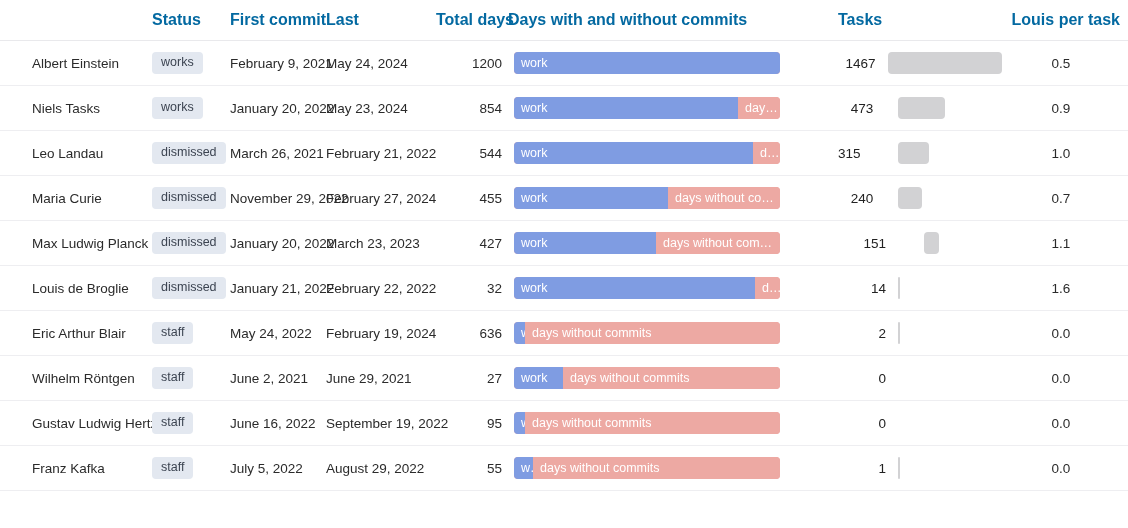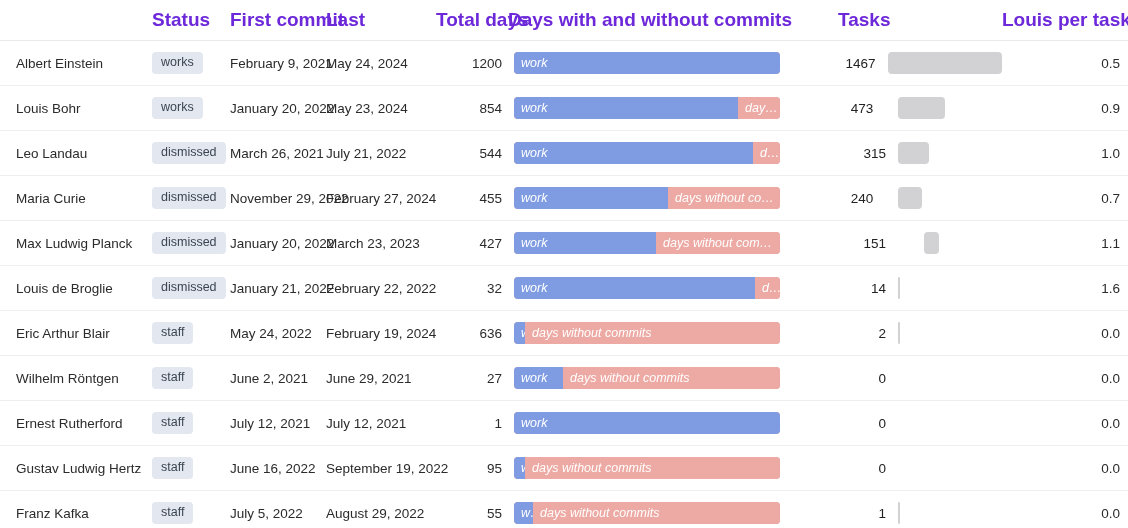--- a/index.html
+++ b/index.html
@@ -20,43 +20,43 @@
   col.c-first{width:96px;}
   col.c-last{width:110px;}
   col.c-total{width:72px;}
   col.c-commits{width:330px;}
   col.c-tasks{width:164px;}
   col.c-dpt{width:126px;}
 
   thead th{
     height:40px;
     font-weight:bold;
-    font-size:19px;
-    color:#6d28d9;
+    font-size:16px;
+    color:#0369a1;
     white-space:nowrap;
     border-bottom:1px solid #e9e9ec;
     padding-bottom:2px;
   }
   th.al{text-align:left;}
   th.ar{text-align:right;}
   th.pad-l{padding-left:8px;}
   th.pad-r{padding-right:8px;}
 
   tbody tr{height:44px;}
   tbody td{
     border-bottom:1px solid #eeeef1;
     height:44px;
     white-space:nowrap;
   }
-  td.name{padding-left:16px;color:#2b2b2b;}
+  td.name{padding-left:32px;color:#2b2b2b;}
   td.status{text-align:left;}
   td.first{color:#2b2b2b;}
   td.last{color:#2b2b2b;}
   td.total{text-align:right;padding-right:6px;color:#2b2b2b;}
-  td.dpt{text-align:right;padding-right:8px;color:#2b2b2b;}
+  td.dpt{text-align:center;padding-right:8px;color:#2b2b2b;}
 
   .badge{
     display:inline-block;
     background:#e3e8f0;
     color:#3c4451;
     border-radius:4px;
     padding:3px 9px 4px 9px;
     font-size:12.5px;
     line-height:15px;
   }
@@ -82,21 +82,20 @@
     box-sizing:border-box;
   }
   .seg-work{background:#7f9ce2;padding-left:7px;}
   .seg-idle{background:#eda9a3;padding-left:7px;}
   .seg span{
     overflow:hidden;
     text-overflow:ellipsis;
     white-space:nowrap;
     display:block;
     width:100%;
-    font-style:italic;
   }
   .taskbar{
     height:22px;
     background:#d2d2d4;
     border-radius:4px;
   }
 </style>
 </head>
 <body>
 
@@ -139,21 +138,21 @@
         </td>
         <td>
           <div style="display: flex; align-items: center;">
             <div style="width: 48px; text-align: right;">1467</div>
             <div class="taskbar" style="width: 146px; margin-left: 12px;"></div>
           </div>
         </td>
         <td class="dpt">0.5</td>
       </tr>
       <tr>
-        <td class="name">Louis Bohr</td>
+        <td class="name">Niels Tasks</td>
         <td class="status"><span class="badge">works</span></td>
         <td class="first">January 20, 2022</td>
         <td class="last">May 23, 2024</td>
         <td class="total">854</td>
         <td>
           <div class="barwrap">
             <div class="seg seg-work" style="width: 224px;">
               <span>work</span>
             </div>
             <div class="seg seg-idle" style="width: 42px;">
@@ -166,35 +165,35 @@
             <div style="width: 48px; text-align: center;">473</div>
             <div class="taskbar" style="width: 47px; margin-left: 12px;"></div>
           </div>
         </td>
         <td class="dpt">0.9</td>
       </tr>
       <tr>
         <td class="name">Leo Landau</td>
         <td class="status"><span class="badge">dismissed</span></td>
         <td class="first">March 26, 2021</td>
-        <td class="last">July 21, 2022</td>
+        <td class="last">February 21, 2022</td>
         <td class="total">544</td>
         <td>
           <div class="barwrap">
             <div class="seg seg-work" style="width: 239px;">
               <span>work</span>
             </div>
             <div class="seg seg-idle" style="width: 27px;">
               <span>days without commits</span>
             </div>
           </div>
         </td>
         <td>
           <div style="display: flex; align-items: center;">
-            <div style="width: 48px; text-align: right;">315</div>
+            <div style="width: 48px; ">315</div>
             <div class="taskbar" style="width: 31px; margin-left: 12px;"></div>
           </div>
         </td>
         <td class="dpt">1.0</td>
       </tr>
       <tr>
         <td class="name">Maria Curie</td>
         <td class="status"><span class="badge">dismissed</span></td>
         <td class="first">November 29, 2022</td>
         <td class="last">February 27, 2024</td>
@@ -307,41 +306,20 @@
         </td>
         <td>
           <div style="display: flex; align-items: center;">
             <div style="width: 48px; text-align: right;">0</div>
             <div class="taskbar" style="width: 0px; margin-left: 12px;"></div>
           </div>
         </td>
         <td class="dpt">0.0</td>
       </tr>
       <tr>
-        <td class="name">Ernest Rutherford</td>
-        <td class="status"><span class="badge">staff</span></td>
-        <td class="first">July 12, 2021</td>
-        <td class="last">July 12, 2021</td>
-        <td class="total">1</td>
-        <td>
-          <div class="barwrap">
-            <div class="seg seg-work" style="width: 266px;">
-              <span>work</span>
-            </div>
-          </div>
-        </td>
-        <td>
-          <div style="display: flex; align-items: center;">
-            <div style="width: 48px; text-align: right;">0</div>
-            <div class="taskbar" style="width: 0px; margin-left: 12px;"></div>
-          </div>
-        </td>
-        <td class="dpt">0.0</td>
-      </tr>
-      <tr>
         <td class="name">Gustav Ludwig Hertz</td>
         <td class="status"><span class="badge">staff</span></td>
         <td class="first">June 16, 2022</td>
         <td class="last">September 19, 2022</td>
         <td class="total">95</td>
         <td>
           <div class="barwrap">
             <div class="seg seg-work" style="width: 11px;">
               <span>work</span>
             </div>

